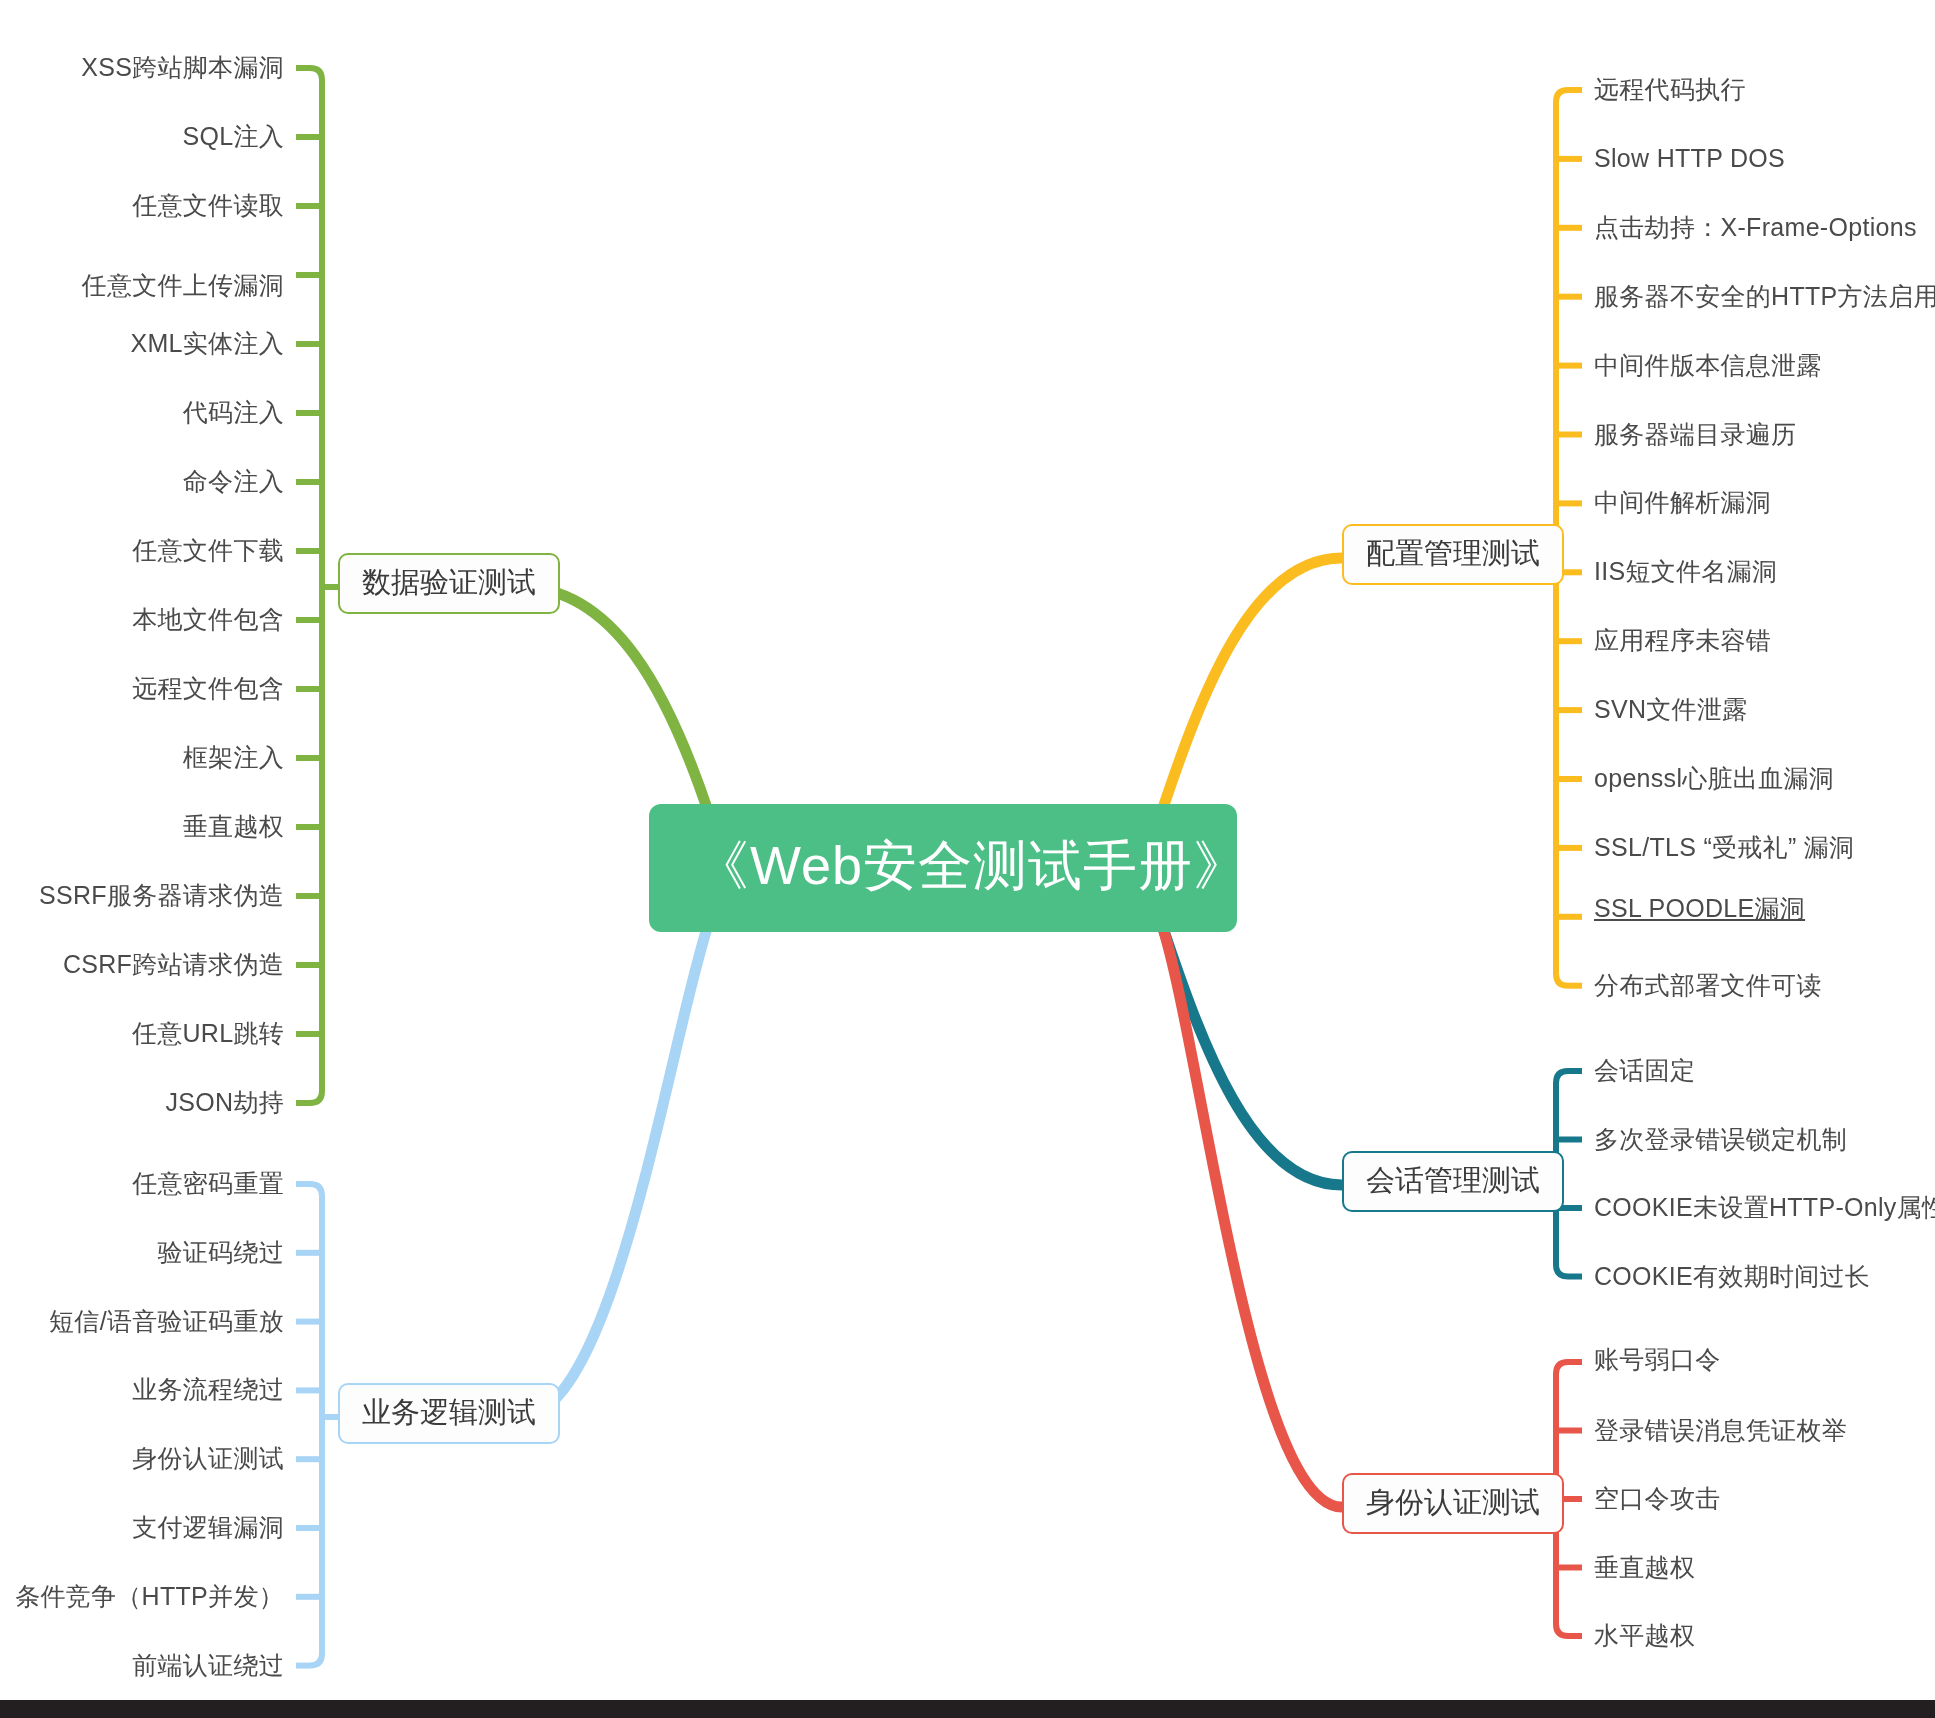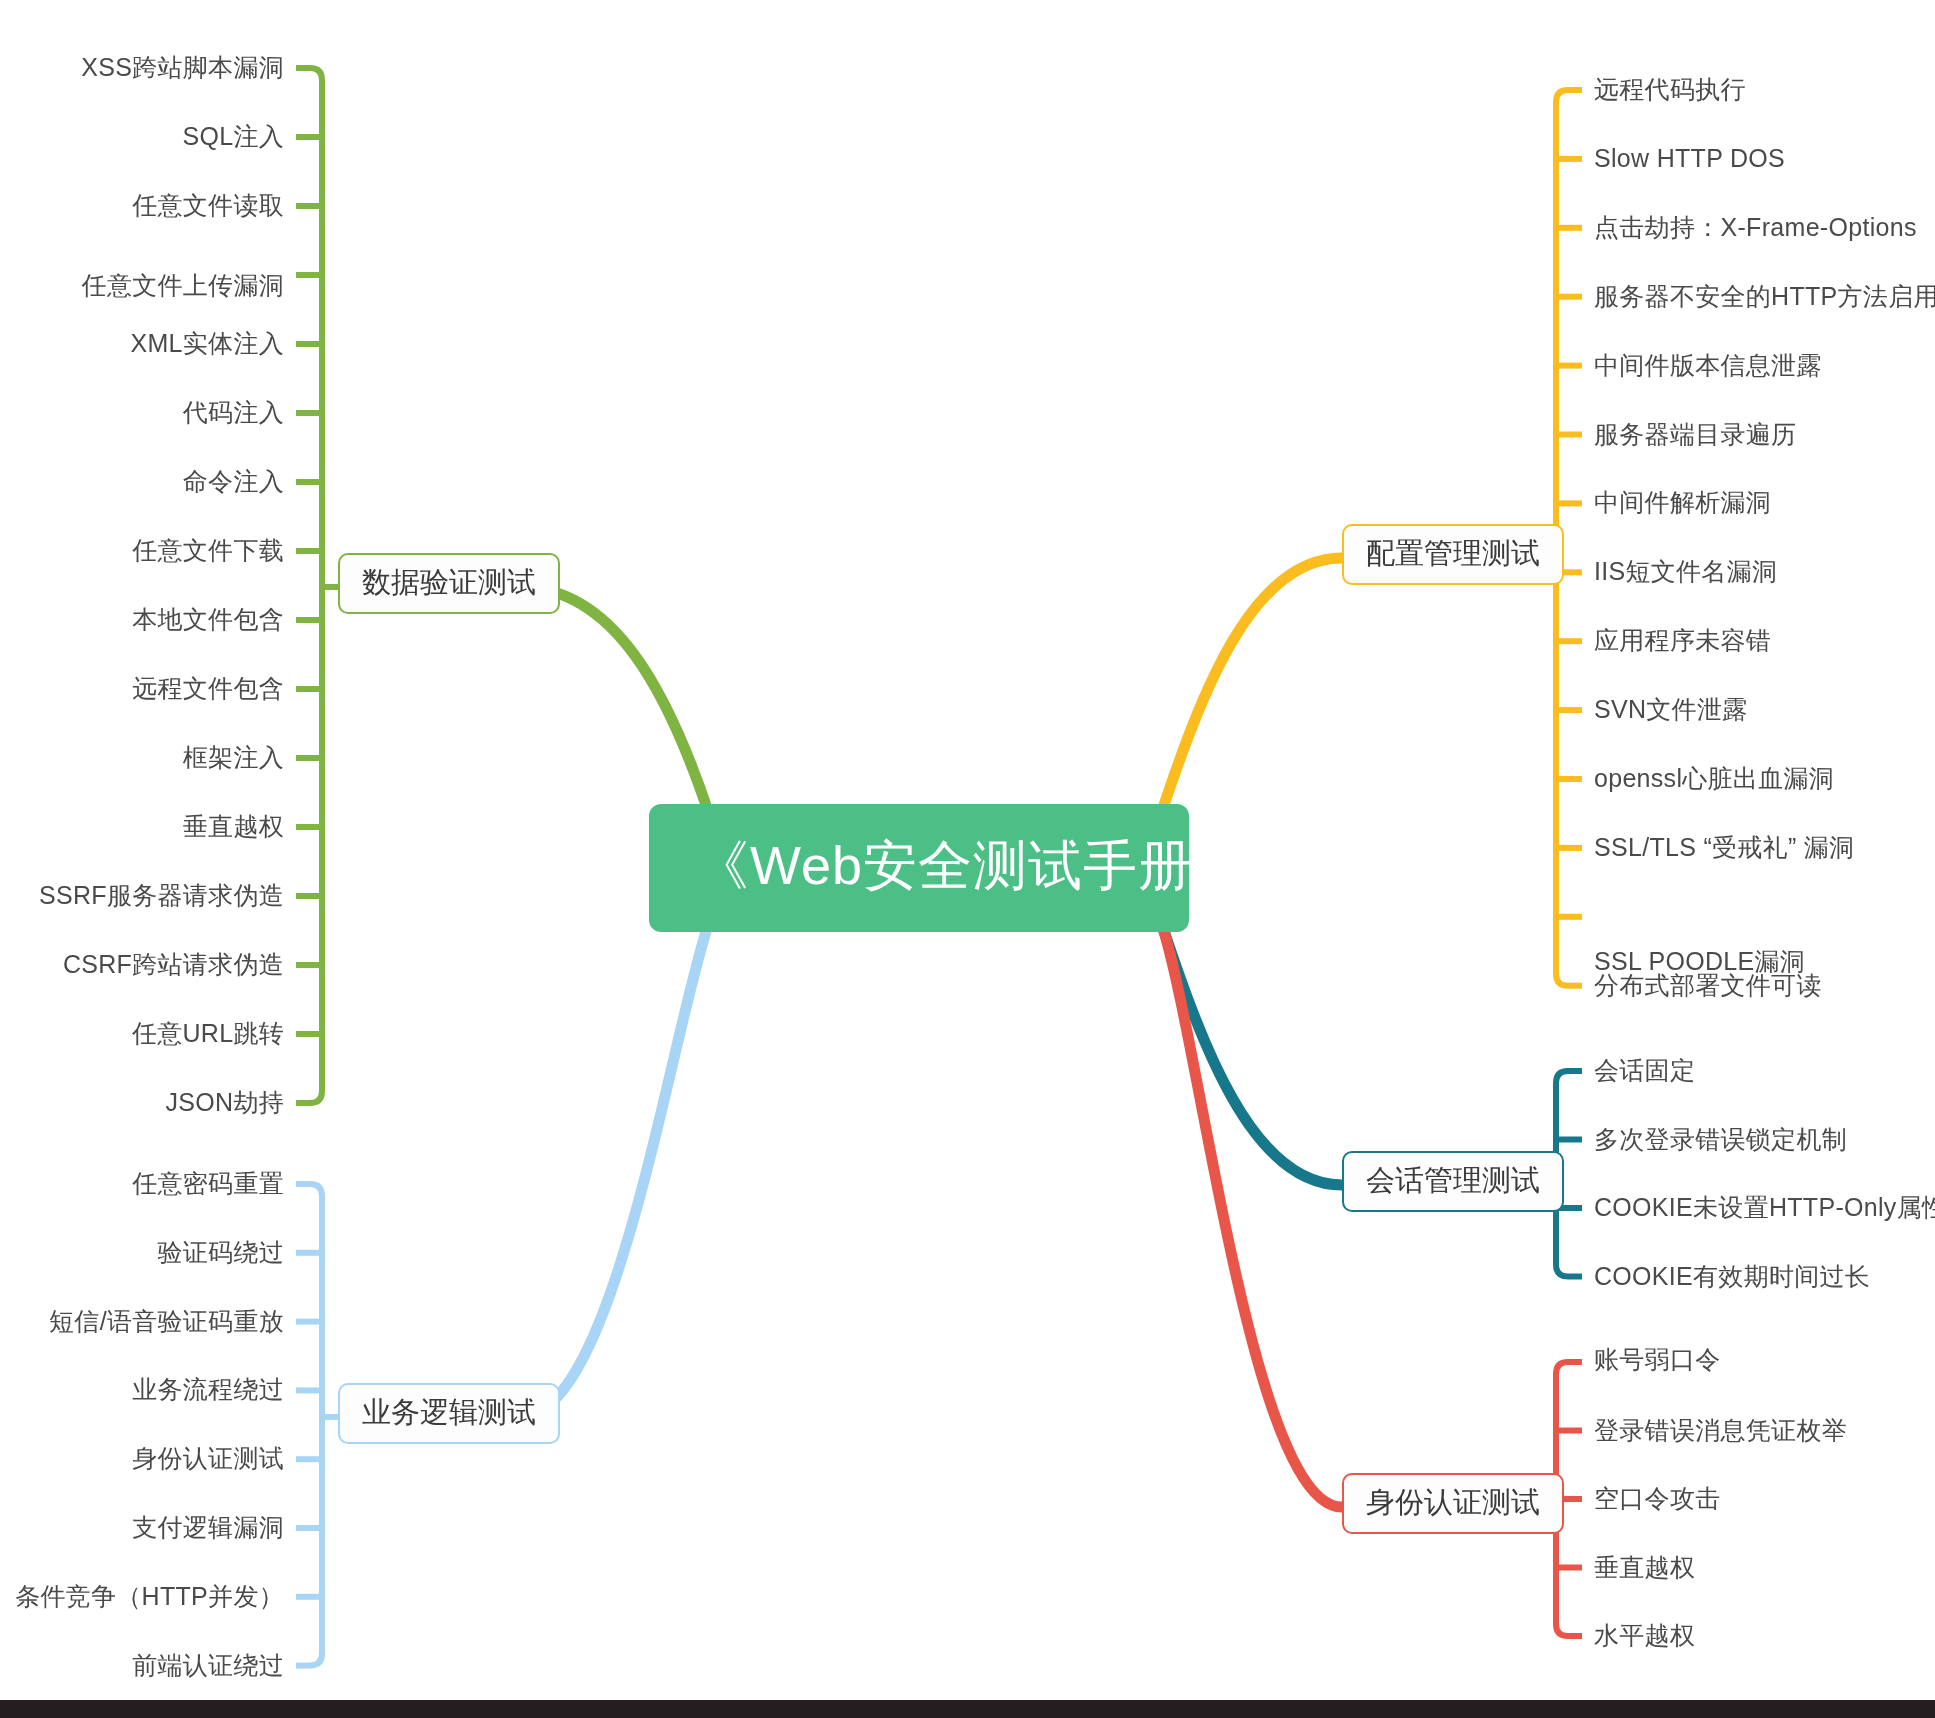--- a/index.html
+++ b/index.html
@@ -153,30 +153,30 @@
       <div class="leaf right" style="top: 214.8px; left: 1594px;">点击劫持：X-Frame-Options</div>
       <div class="leaf right" style="top: 283.7px; left: 1594px;">服务器不安全的HTTP方法启用</div>
       <div class="leaf right" style="top: 352.6px; left: 1594px;">中间件版本信息泄露</div>
       <div class="leaf right" style="top: 421.5px; left: 1594px;">服务器端目录遍历</div>
       <div class="leaf right" style="top: 490.4px; left: 1594px;">中间件解析漏洞</div>
       <div class="leaf right" style="top: 559.3px; left: 1594px;">IIS短文件名漏洞</div>
       <div class="leaf right" style="top: 628.2px; left: 1594px;">应用程序未容错</div>
       <div class="leaf right" style="top: 697.1px; left: 1594px;">SVN文件泄露</div>
       <div class="leaf right" style="top: 766px; left: 1594px;">openssl心脏出血漏洞</div>
       <div class="leaf right" style="top: 834.9px; left: 1594px;">SSL/TLS “受戒礼” 漏洞</div>
-      <div class="leaf right" style="top: 949px; left: 1594px;">SSL POODLE漏洞</div>
+      <div class="leaf right" style="top: 896px; left: 1594px; text-decoration: underline;">SSL POODLE漏洞</div>
       <div class="leaf right" style="top: 972.7px; left: 1594px;">分布式部署文件可读</div>
       <div class="branch-node" style="left: 1342px; top: 524px; border-color: rgb(251, 188, 31);">配置管理测试</div>
       <div class="leaf right" style="top: 1058px; left: 1594px;">会话固定</div>
       <div class="leaf right" style="top: 1126.5px; left: 1594px;">多次登录错误锁定机制</div>
       <div class="leaf right" style="top: 1195px; left: 1594px;">COOKIE未设置HTTP-Only属性</div>
       <div class="leaf right" style="top: 1263.5px; left: 1594px;">COOKIE有效期时间过长</div>
       <div class="branch-node" style="left: 1342px; top: 1151px; border-color: rgb(23, 120, 140);">会话管理测试</div>
       <div class="leaf right" style="top: 1349px; left: 1594px; font-family: Liberation Mono, monospace;">账号弱口令</div>
       <div class="leaf right" style="top: 1417.5px; left: 1594px;">登录错误消息凭证枚举</div>
       <div class="leaf right" style="top: 1486px; left: 1594px;">空口令攻击</div>
       <div class="leaf right" style="top: 1554.5px; left: 1594px;">垂直越权</div>
       <div class="leaf right" style="top: 1623px; left: 1594px;">水平越权</div>
       <div class="branch-node" style="left: 1342px; top: 1473px; border-color: rgb(232, 86, 74);">身份认证测试</div>
-      <div id="root-node" style="left: 649px; top: 804px; width: 540px; background: rgb(76, 191, 135);">《Web安全测试手册》</div>
+      <div id="root-node" style="left: 649px; top: 804px; width: 588px; background: rgb(76, 191, 135);">《Web安全测试手册》</div>
     </div>
   <div class="bottom-bar"></div>
 </div>
 
 </body></html>

